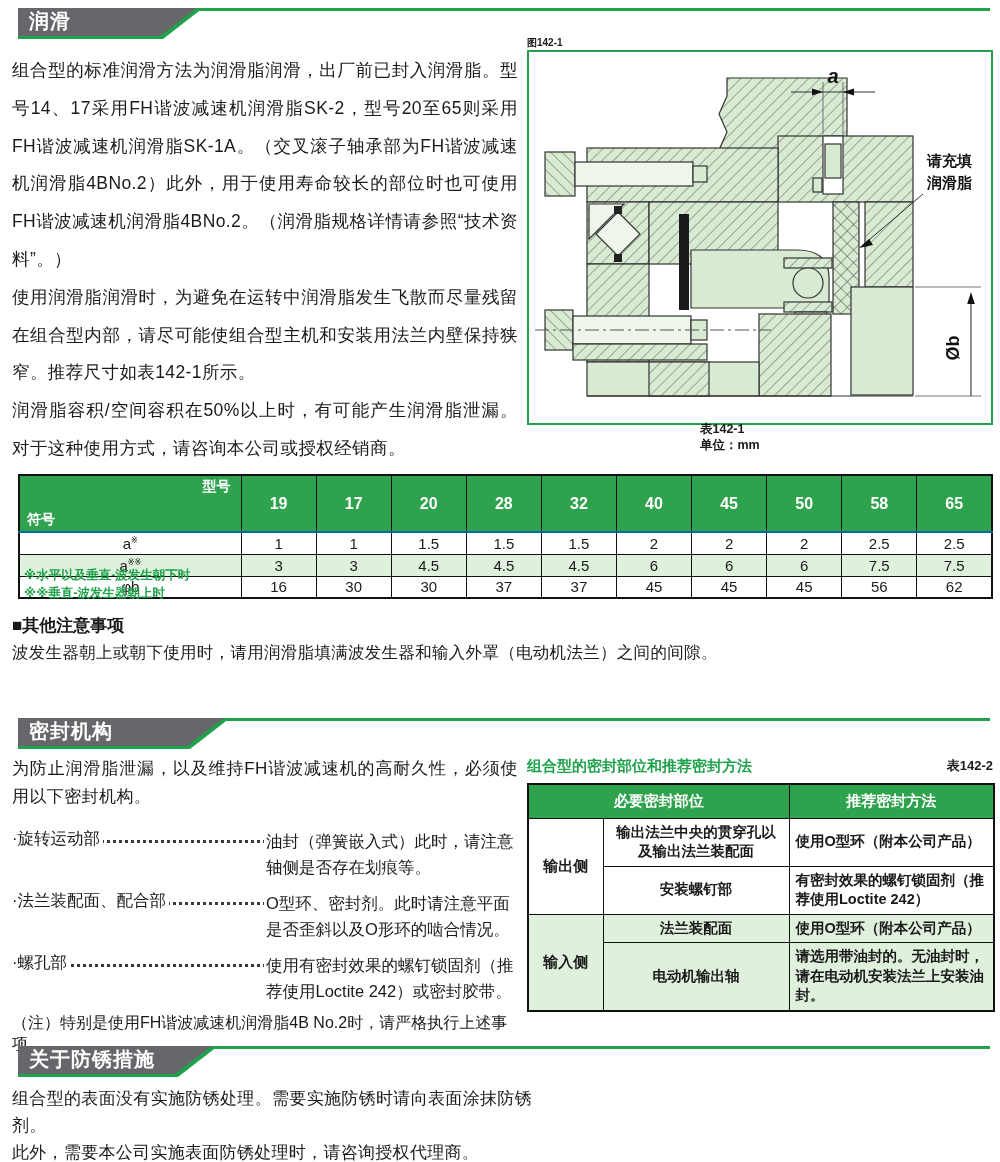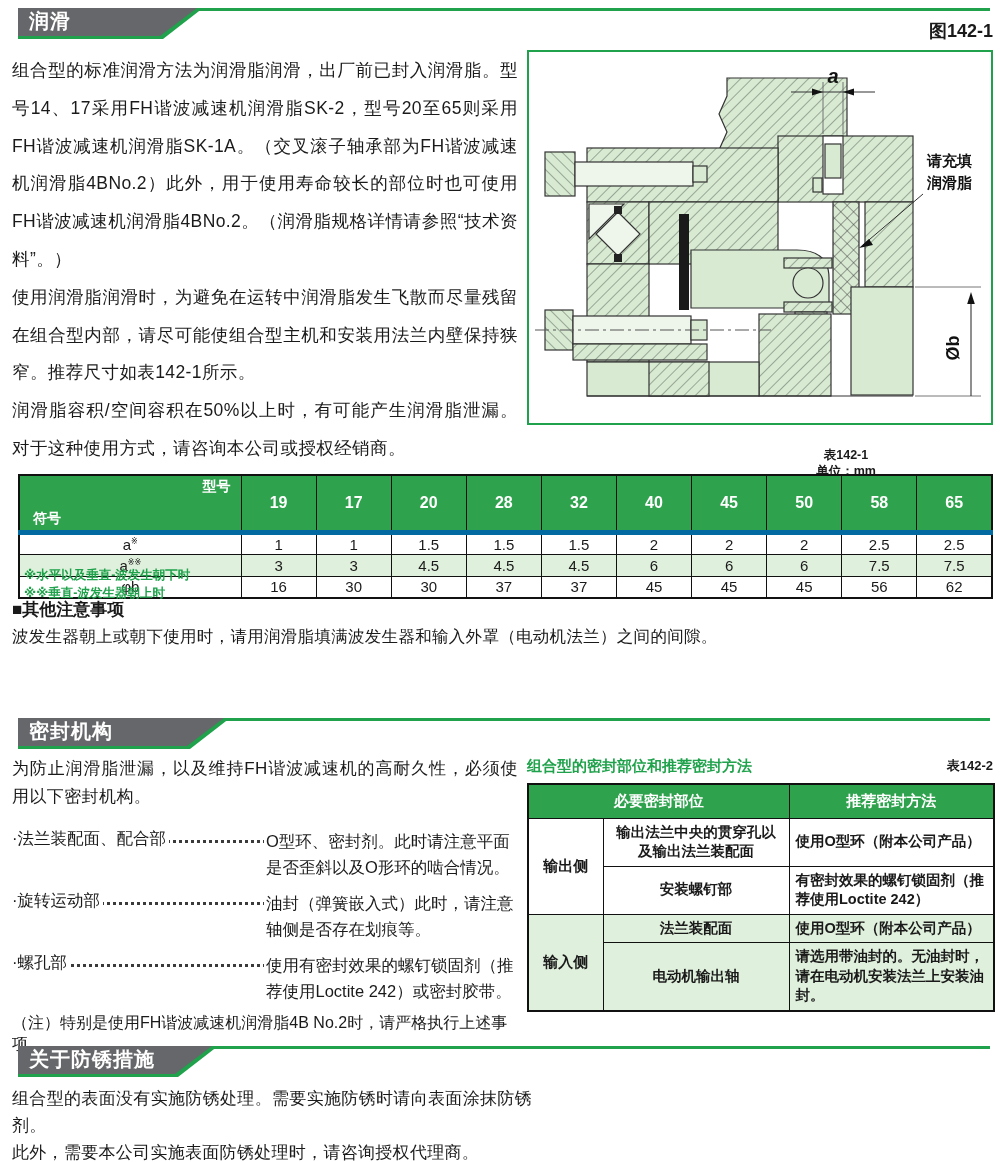--- a/index.html
+++ b/index.html
@@ -21,40 +21,40 @@
   .sec-h .tab-g{position:absolute;top:3px;left:0;height:31px;background:var(--green);
     clip-path:polygon(0 0,100% 0,calc(100% - 40px) 100%,0 100%);}
   .sec-h .tab{position:absolute;top:3px;left:0;height:28px;background:var(--gray);
     clip-path:polygon(0 0,calc(100% - 4px) 0,calc(100% - 41px) 100%,0 100%);
     color:#fff;font-size:20px;font-weight:bold;line-height:27px;padding-left:11px;letter-spacing:1px;}
 
   .para{font-size:17.5px;line-height:2.16;letter-spacing:.4px;text-align:justify;}
   .para p{margin:0;}
 
   
-  .fig-label{position:absolute;left:527px;top:19px;width:466px;text-align:right;font-size:18px;font-weight:bold;}
+  .fig-label{position:absolute;left:527px;top:36px;width:466px;font-size:10px;font-weight:bold;}
   .fig-box{position:absolute;left:527px;top:50px;width:466px;height:375px;border:2px solid var(--green);background:#fff;}
 
   
-  .t1-caption{position:absolute;left:700px;top:448px;width:292px;text-align:center;font-size:12.5px;font-weight:bold;line-height:1.25;}
+  .t1-caption{position:absolute;left:700px;top:422px;width:292px;text-align:left;font-size:12.5px;font-weight:bold;line-height:1.25;}
   .t1{position:absolute;left:18px;top:474px;width:975px;border-collapse:collapse;table-layout:fixed;}
   .t1 th,.t1 td{border:1px solid #111;}
   .t1{border:2px solid #111;}
-  .t1 thead th{background:var(--tgreen);color:#fff;height:57px;font-size:16px;font-weight:bold;border-bottom:5px solid #0369a1;}
+  .t1 thead th{background:var(--tgreen);color:#fff;height:57px;font-size:16px;font-weight:bold;border-bottom:2px solid #0369a1;}
   .t1 td{height:22px;text-align:center;font-size:15px;}
   .t1 tr.alt td{background:var(--lgreen);}
   .t1 td.sym{font-weight:normal;}
   .t1 sup{font-size:8px;vertical-align:super;}
   .corner{position:relative;background:
      linear-gradient(to bottom right,transparent calc(50% - 1px),rgba(0,0,0,.55) calc(50% - 1px),rgba(0,0,0,.55) calc(50% + 1px),transparent calc(50% + 1px)),var(--tgreen);}
   .corner .tr{position:absolute;top:2px;right:10px;font-size:14px;}
-  .corner .bl{position:absolute;bottom:2px;left:13px;font-size:14px;}
+  .corner .bl{position:absolute;bottom:2px;left:7px;font-size:14px;}
   .t1-notes{position:absolute;left:24px;top:566px;color:var(--green);font-weight:bold;font-size:12.5px;line-height:1.45;}
 
-  .other{position:absolute;left:12px;top:598px;width:960px;}
+  .other{position:absolute;left:12px;top:614px;width:960px;}
   .other .tt{font-size:17px;font-weight:bold;}
   .other .tx{font-size:16.5px;margin-top:5px;letter-spacing:.3px;}
 
   
   .seal-left{position:absolute;left:12px;top:755px;width:506px;}
   .seal-intro{font-size:17px;line-height:1.62;letter-spacing:.4px;text-align:justify;}
   .seal-items{margin-top:18px;}
   .seal-item{position:relative;display:flex;justify-content:space-between;margin-bottom:9px;min-height:52px;}
   .seal-item .leader{position:absolute;left:0;right:0;top:12px;border-top:3px dotted #3a3a3a;}
   .seal-item .lb{position:relative;background:#fff;white-space:nowrap;font-size:16.5px;padding-right:3px;}
@@ -290,27 +290,27 @@
     <div class="tab" style="width:210px;">
       <span>密封机构</span>
     </div>
   </div>
 
   <div class="seal-left">
     <div class="seal-intro">为防止润滑脂泄漏，以及维持FH谐波减速机的高耐久性，必须使用以下密封机构。</div>
     <div class="seal-items">
       <div class="seal-item">
         <div class="leader"></div>
-        <span class="lb">·法兰装配面、配合部</span>
-        <span class="ds">O型环、密封剂。此时请注意平面是否歪斜以及O形环的啮合情况。</span>
+        <span class="lb">·旋转运动部</span>
+        <span class="ds">油封（弹簧嵌入式）此时，请注意轴侧是否存在划痕等。</span>
       </div>
       <div class="seal-item">
         <div class="leader"></div>
-        <span class="lb">·旋转运动部</span>
-        <span class="ds">油封（弹簧嵌入式）此时，请注意轴侧是否存在划痕等。</span>
+        <span class="lb">·法兰装配面、配合部</span>
+        <span class="ds">O型环、密封剂。此时请注意平面是否歪斜以及O形环的啮合情况。</span>
       </div>
       <div class="seal-item">
         <div class="leader"></div>
         <span class="lb">·螺孔部</span>
         <span class="ds">使用有密封效果的螺钉锁固剂（推荐使用Loctite 242）或密封胶带。</span>
       </div>
     </div>
     <div class="seal-note">（注）特别是使用FH谐波减速机润滑脂4B No.2时，请严格执行上述事项。</div>
   </div>
 

